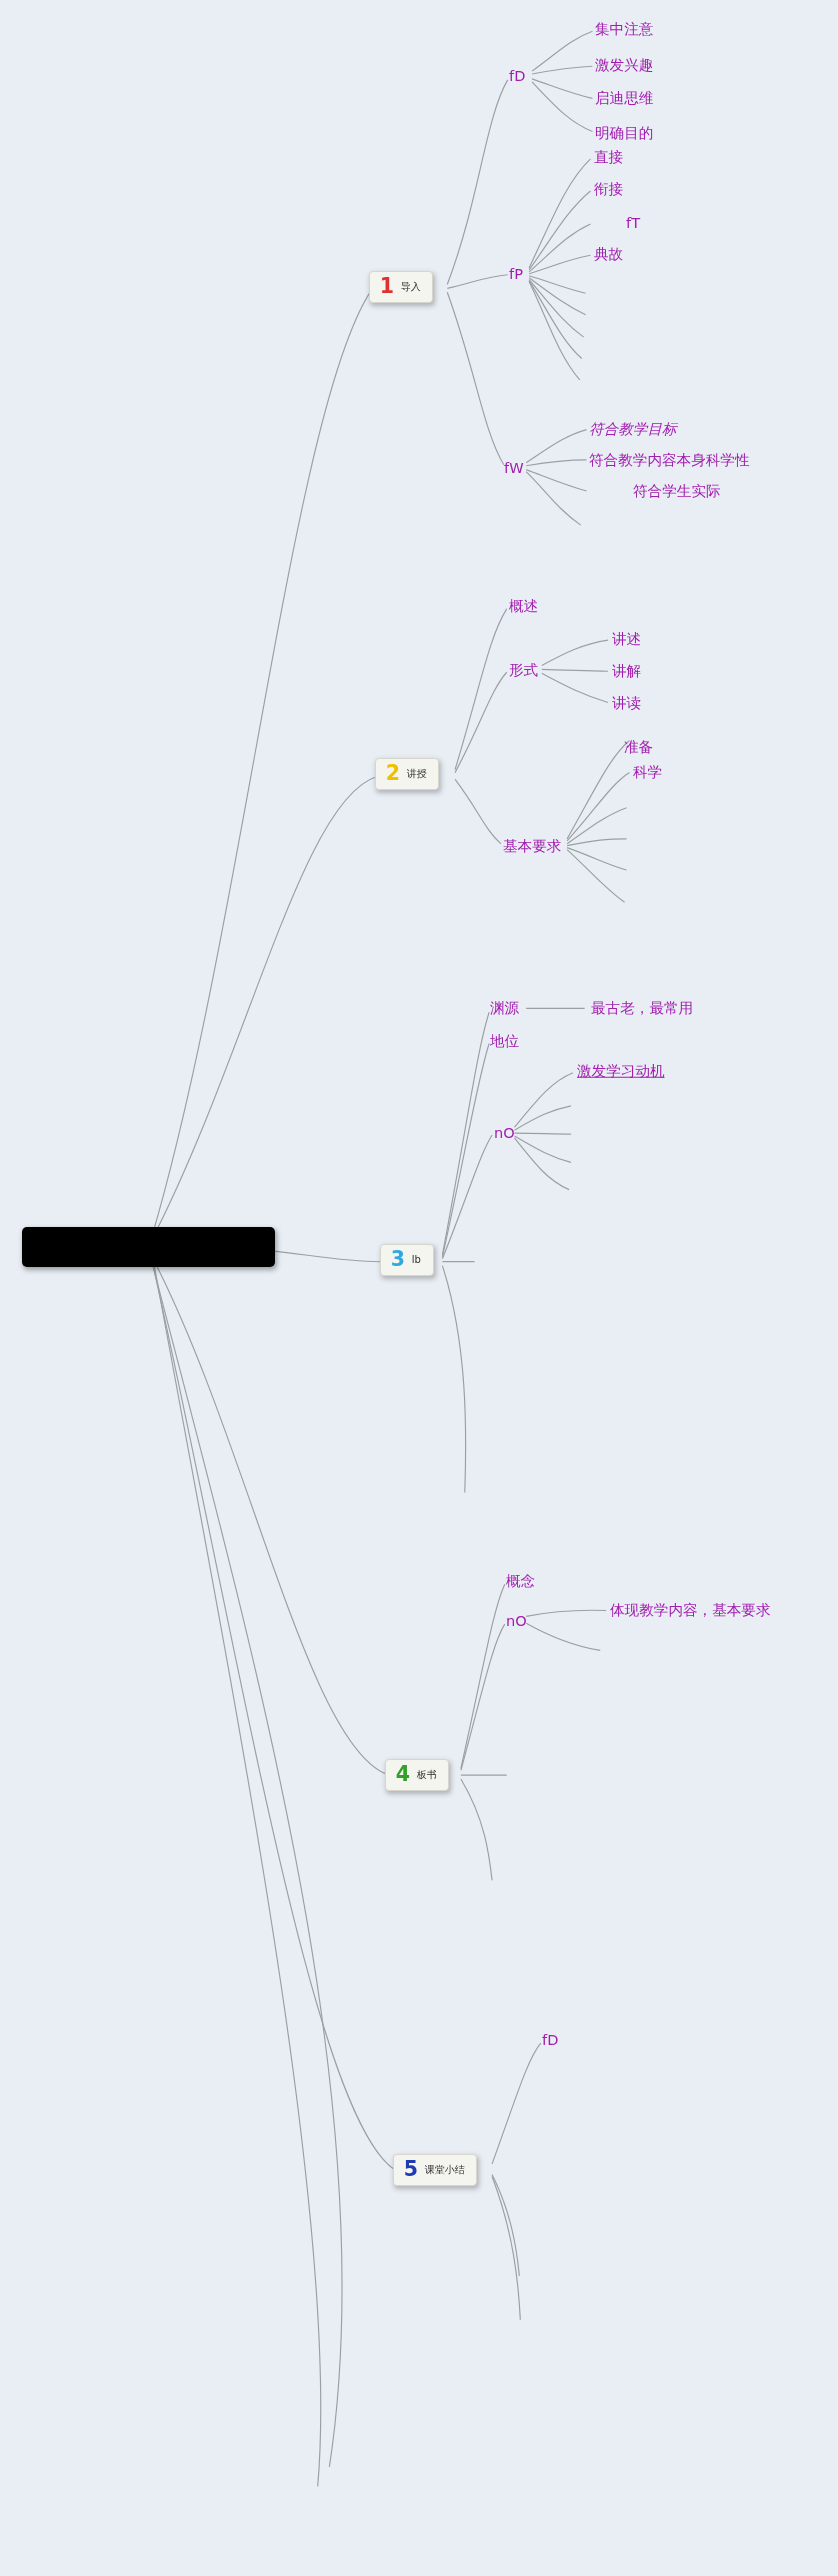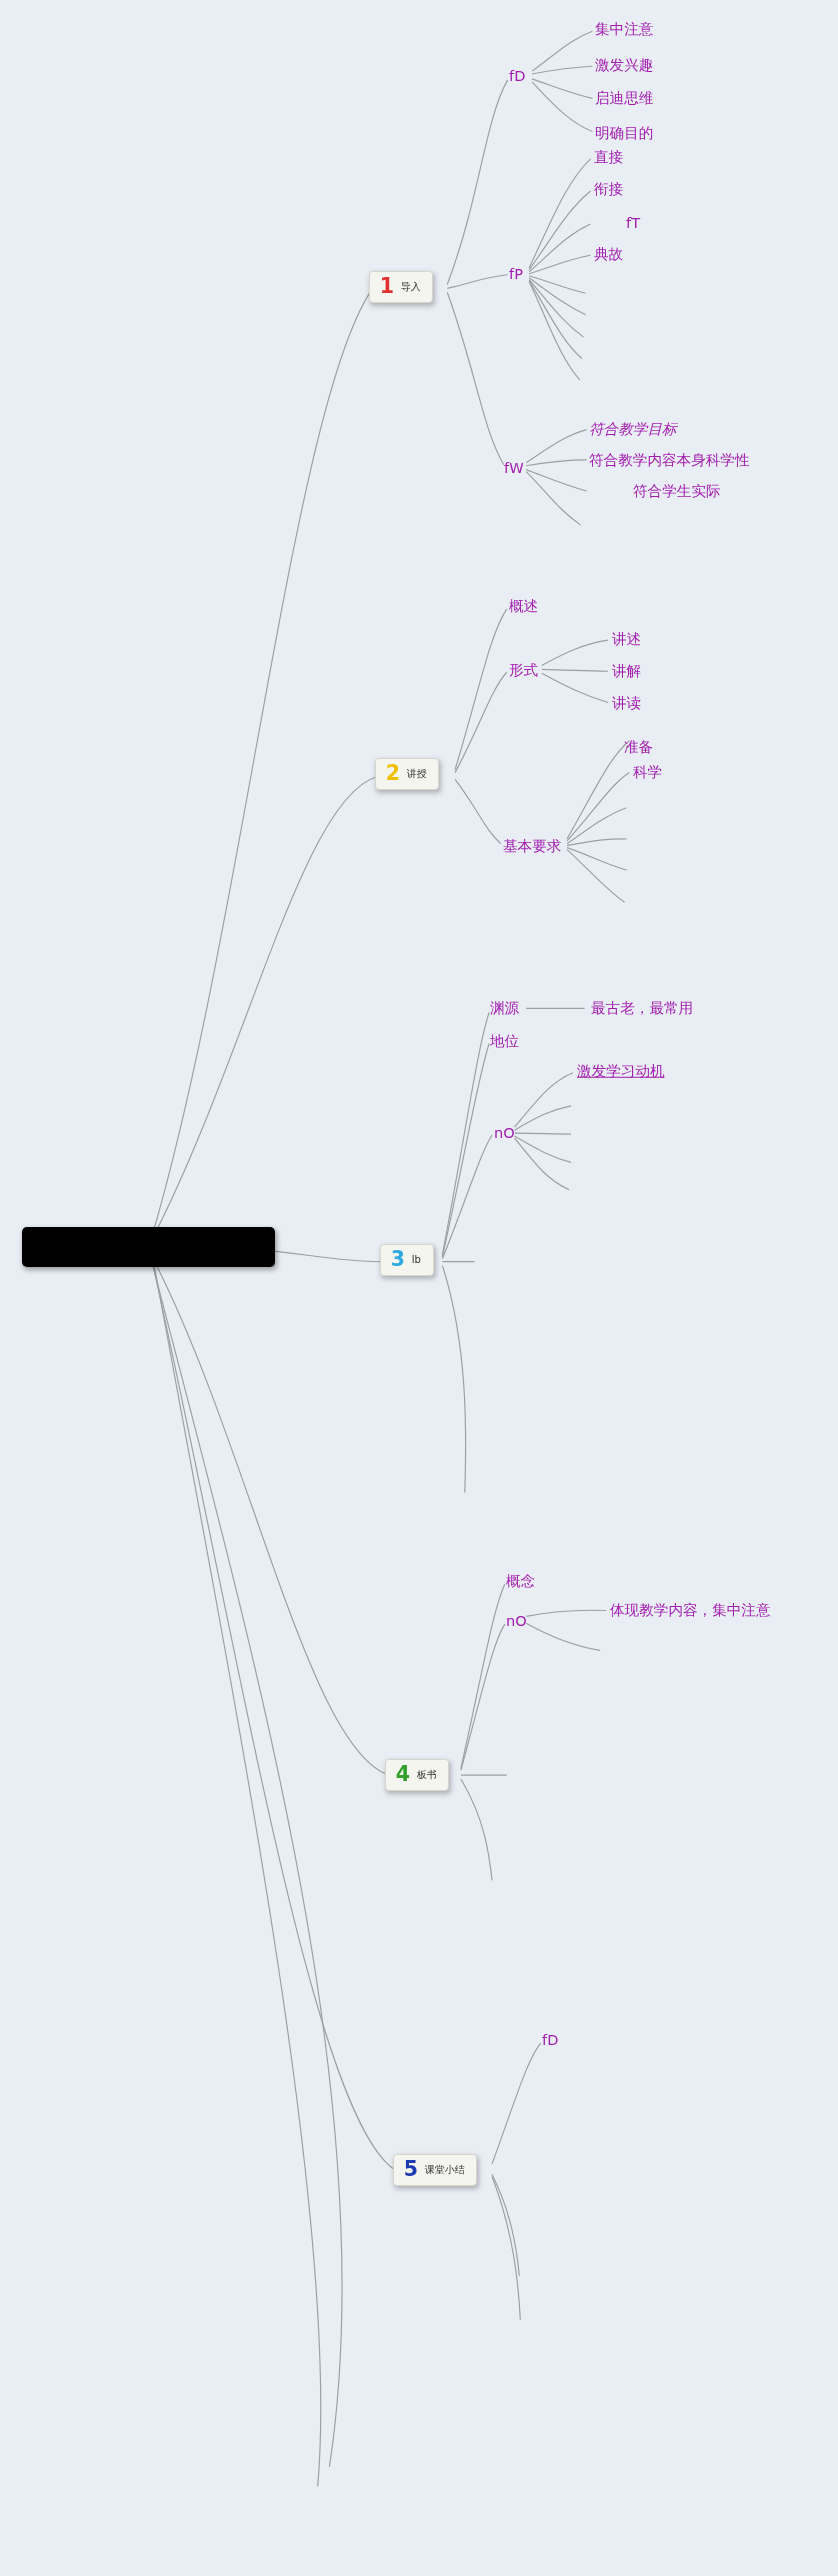--- a/index.html
+++ b/index.html
@@ -158,21 +158,21 @@
   <div class="lbl" style="left:490px;top:1041px;">地位</div>
   <div class="lbl" style="left:494px;top:1133px;">nO</div>
   <div class="lbl" style="left:577px;top:1071px;text-decoration:underline;">激发学习动机</div>
 
   <div class="topic" style="left:385px;top:1759px;">
     <span class="num" style="color: rgb(51, 160, 44);">4</span>
     <span class="tlabel">板书</span>
   </div>
   <div class="lbl" style="left:506px;top:1581px;">概念</div>
   <div class="lbl" style="left:506px;top:1621px;">nO</div>
-  <div class="lbl" style="left:610px;top:1610px;">体现教学内容，集中注意</div>
+  <div class="lbl" style="left:610px;top:1610px;">体现教学内容，基本要求</div>
 
   <div class="topic" style="left:393px;top:2154px;">
     <span class="num" style="color: rgb(31, 59, 179);">5</span>
     <span class="tlabel">课堂小结</span>
   </div>
   <div class="lbl" style="left:542px;top:2040px;">fD</div>
 
 </div>
 
 

